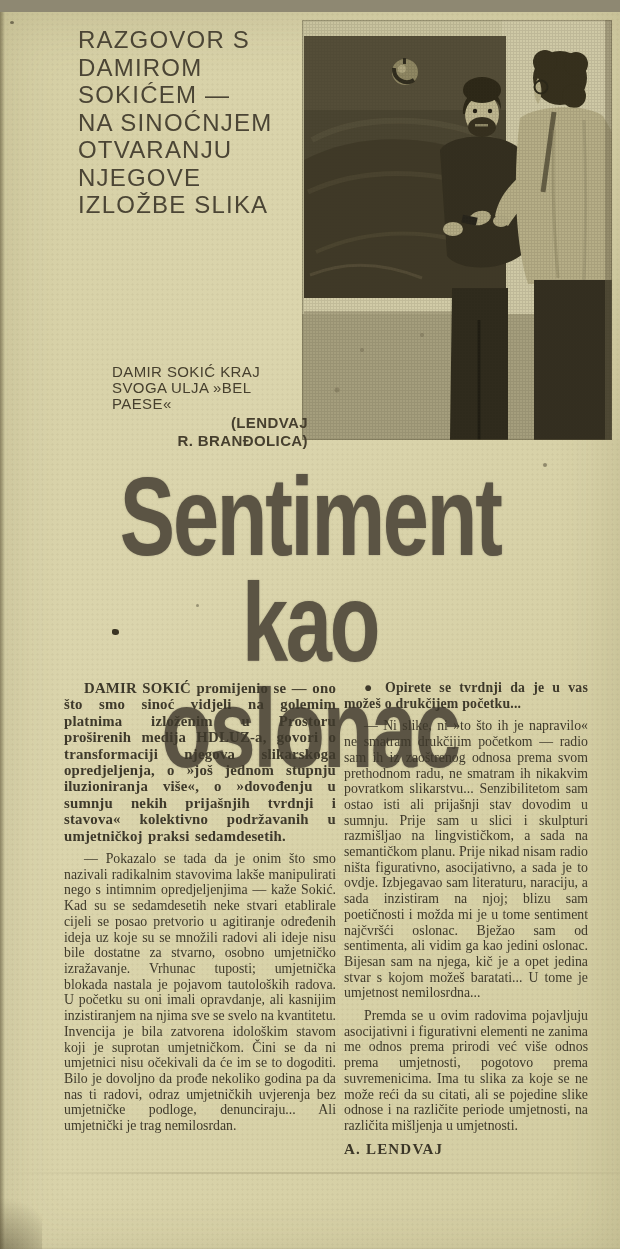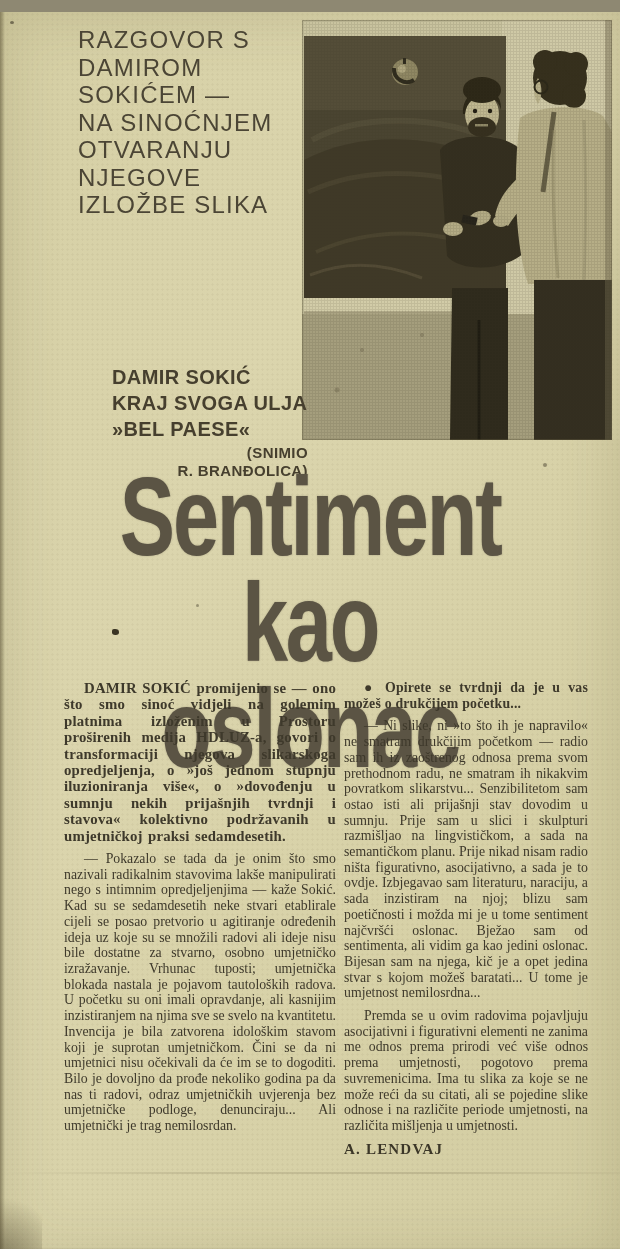--- a/index.html
+++ b/index.html
@@ -45,21 +45,21 @@
   .photo{position:absolute;left:302px;top:8px;width:310px;height:420px;}
   .photo svg{display:block;}
   .photo .grain{position:absolute;inset:0;
     background-image:radial-gradient(rgba(58,52,36,.20) 1px, transparent 1.25px);
     background-size:3px 3px;opacity:.55;pointer-events:none;}
   .photo .frame{position:absolute;inset:0;border:1px solid rgba(95,88,62,.45);}
 
   
   .caption-block{position:absolute;left:112px;top:352px;width:196px;
     font-family:"Liberation Sans", sans-serif;color:#463f2e;}
-  .caption-text{font-size:20px;line-height:26px;font-weight:700;letter-spacing:.4px;}
+  .caption-text{font-size:15px;line-height:16px;font-weight:400;letter-spacing:.4px;}
   .caption-credit{margin-top:2px;font-size:15px;line-height:18px;font-weight:700;
     letter-spacing:.4px;text-align:right;white-space:pre-line;}
 
   
   .headline{position:absolute;left:0;top:452px;width:620px;text-align:center;
     font-family:"Liberation Sans", sans-serif;font-weight:700;color:#5b5444;}
   .headline .hl-line{display:block;font-size:112px;line-height:106px;letter-spacing:-3px;}
   .headline .hl-inner{display:inline-block;transform:scaleX(.74);transform-origin:50% 50%;
     text-shadow:0 0 2px rgba(91,84,68,.45);}
   .headline .hl-line.l2 .hl-inner{word-spacing:20px;}
@@ -162,21 +162,21 @@
         <rect x="232" y="260" width="78" height="160" fill="#332e20"></rect>
         <rect x="303" y="0" width="7" height="420" fill="#6f684e" opacity="0.45"></rect>
       </g>
     </svg>
     <div class="grain"></div>
     <div class="frame"></div>
   </div>
 
   <div class="caption-block">
     <div class="caption-text">DAMIR SOKIĆ KRAJ SVOGA ULJA »BEL PAESE«</div>
-    <div class="caption-credit">(SNIMIO
+    <div class="caption-credit">(LENDVAJ
 R. BRANĐOLICA)</div>
   </div>
 
   <div class="headline">
     <span class="hl-line l1"><span class="hl-inner">Sentiment</span></span>
     <span class="hl-line l2"><span class="hl-inner">kao oslonac</span></span>
   </div>
 
   <div class="body-columns">
     <div class="col col-left">

